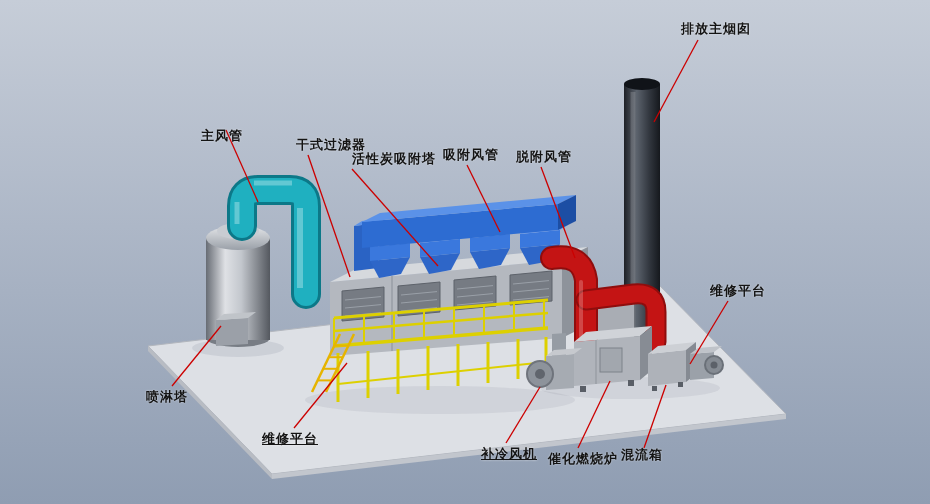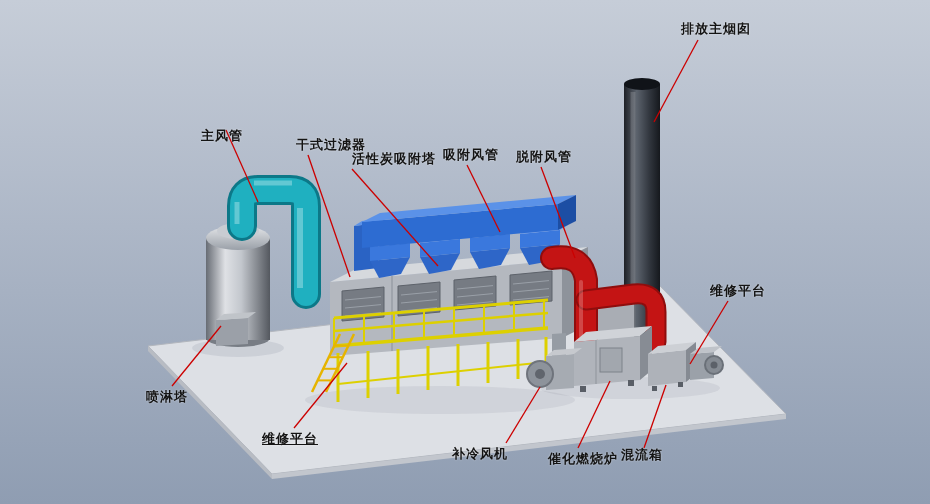--- a/index.html
+++ b/index.html
@@ -220,17 +220,17 @@
   <div id="labels-layer">
       <div class="label" style="left: 681px; top: 20px;">排放主烟囱</div>
       <div class="label" style="left: 201px; top: 127px;">主风管</div>
       <div class="label" style="left: 280px; top: 136px; margin-left: 16px;">干式过滤器</div>
       <div class="label" style="left: 316px; top: 150px; margin-left: 36px;">活性炭吸附塔</div>
       <div class="label" style="left: 443px; top: 146px;">吸附风管</div>
       <div class="label" style="left: 516px; top: 148px;">脱附风管</div>
       <div class="label" style="left: 710px; top: 282px;">维修平台</div>
       <div class="label" style="left: 146px; top: 388px;">喷淋塔</div>
       <div class="label" style="left: 262px; top: 430px; text-decoration: underline;">维修平台</div>
-      <div class="label" style="left: 452px; top: 445px;">补冷风机</div>
+      <div class="label" style="left: 481px; top: 445px; text-decoration: underline;">补冷风机</div>
       <div class="label" style="left: 548px; top: 450px; text-align: center;">催化燃烧炉</div>
       <div class="label" style="left: 621px; top: 446px;">混流箱</div>
     </div>
 </div>
 
 </body></html>

